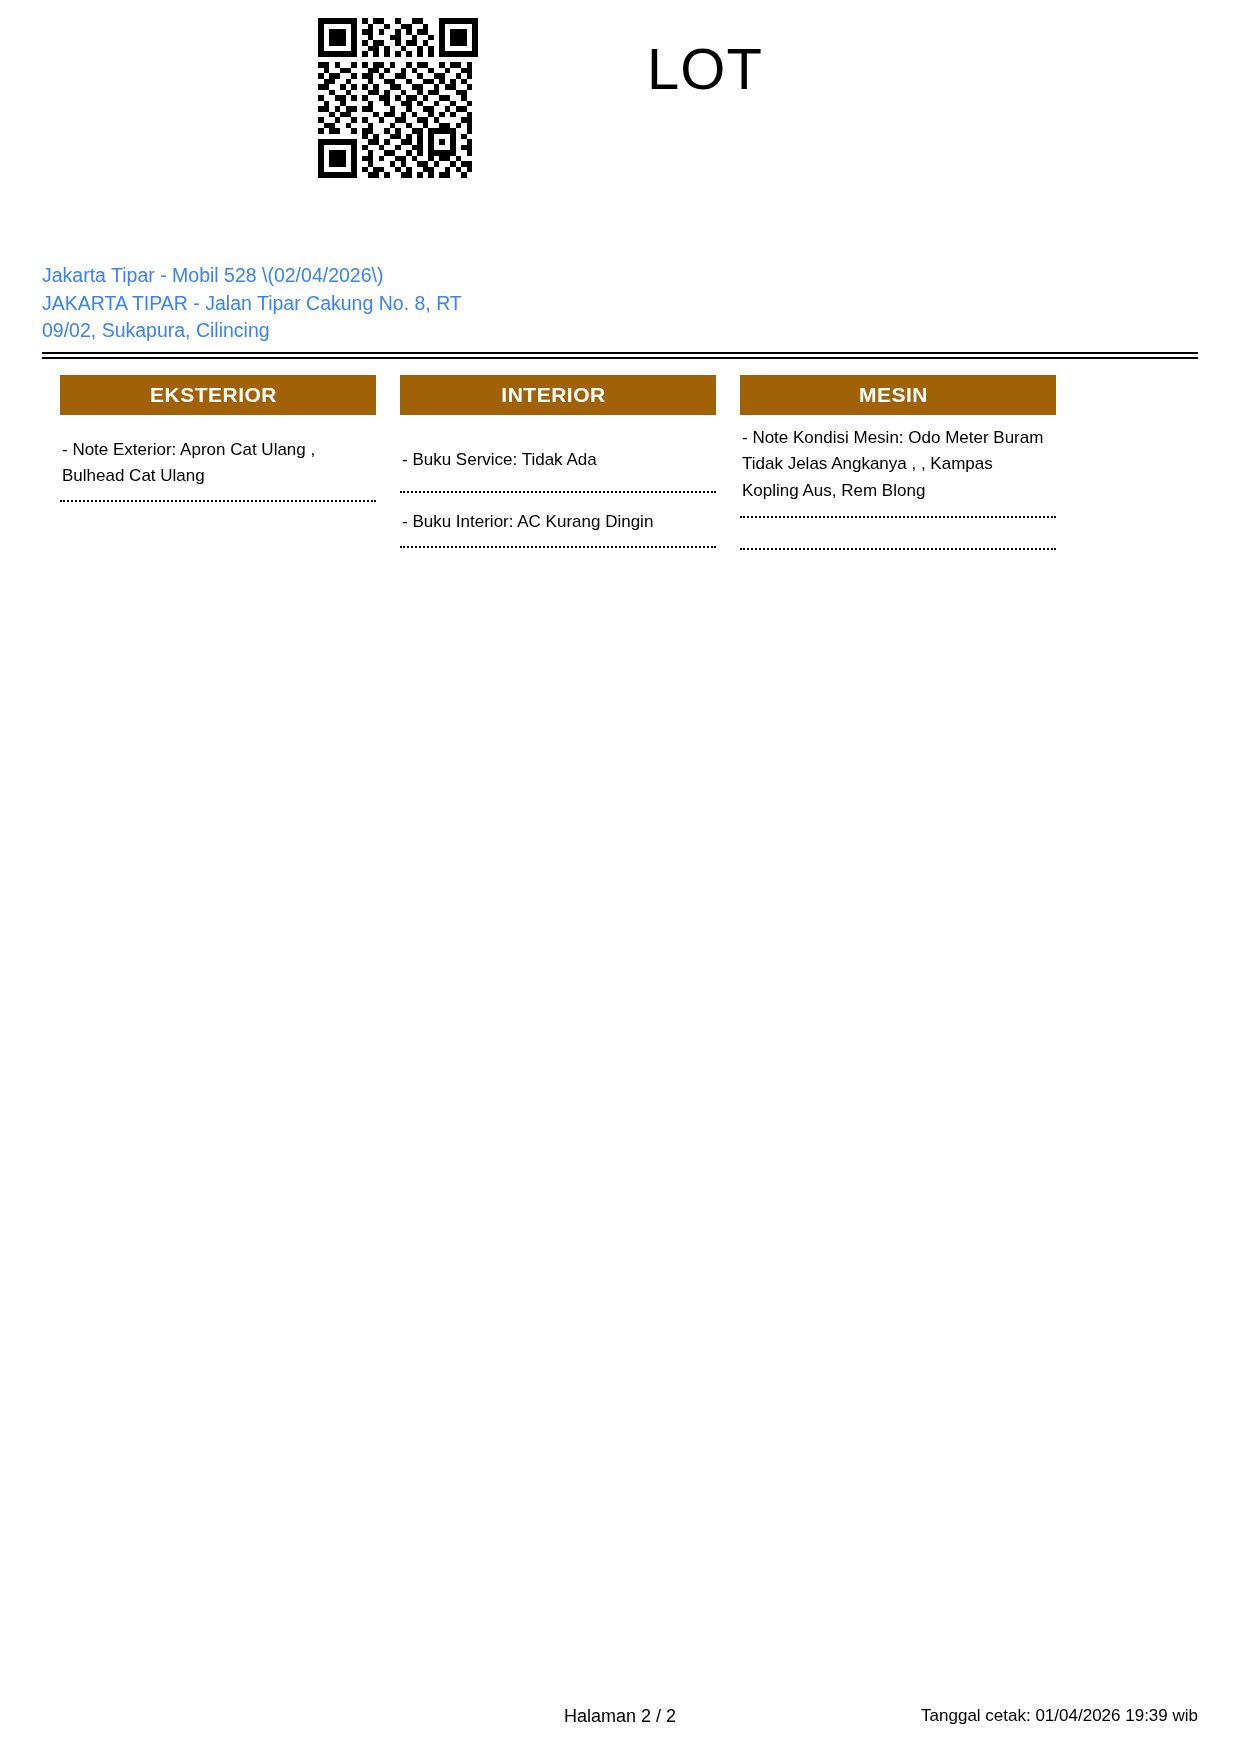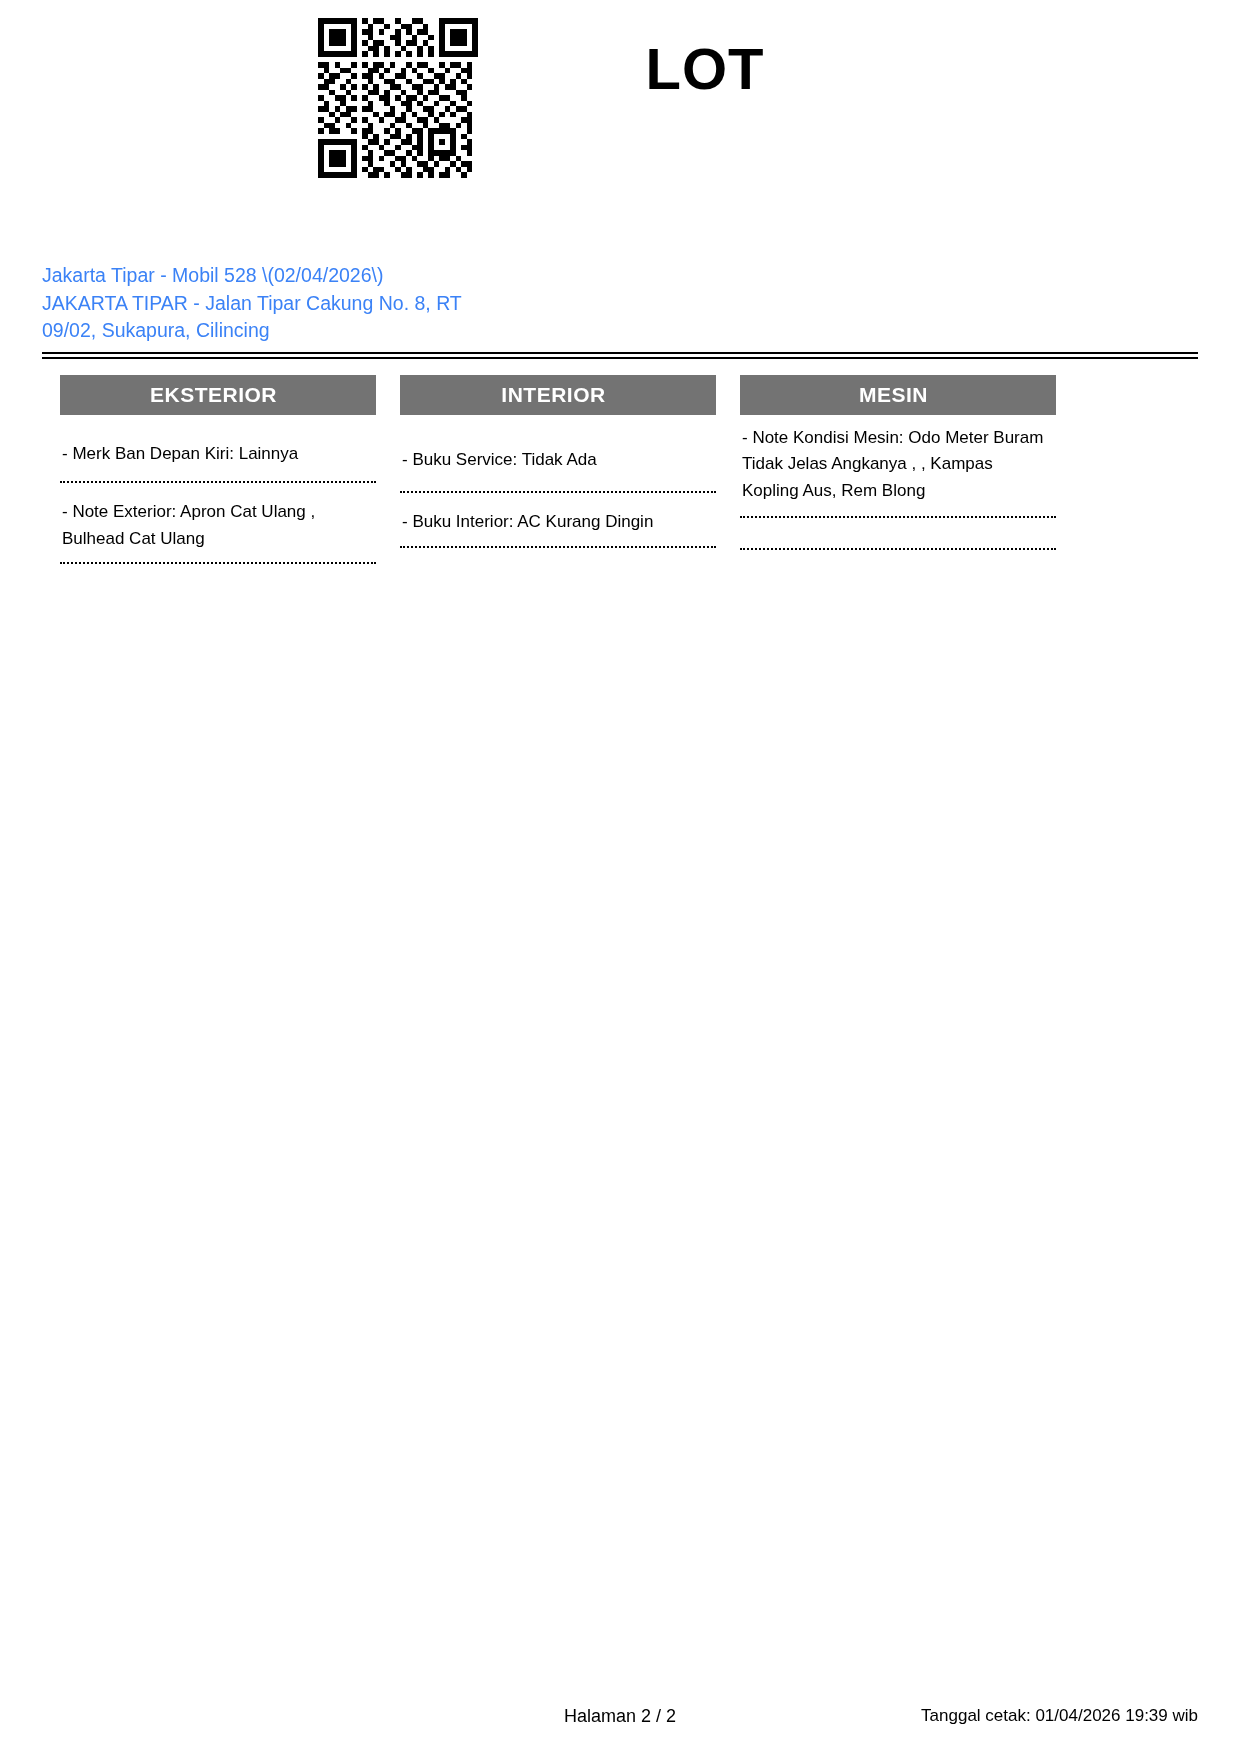--- a/index.html
+++ b/index.html
@@ -39,21 +39,21 @@
   .lot-block {
     position: absolute;
     left: 545px;
     top: 40px;
     width: 320px;
     text-align: center;
     line-height: 1;
   }
   .lot-word {
     font-size: 58px;
-    font-weight: bold;
+    font-weight: normal;
     letter-spacing: 1px;
     display: block;
     margin-bottom: -6px;
   }
   .lot-number {
     font-size: 190px;
     font-weight: bold;
     display: block;
     letter-spacing: -4px;
     line-height: 0.95;
@@ -89,21 +89,21 @@
     top: 375px;
     width: 1120px;
     display: flex;
     gap: 24px;
   }
   .col {
     width: 316px;
     flex: 0 0 316px;
   }
   .col-head {
-    background: #737373;
+    background: #a16207;
     color: #fff;
     text-align: center;
     font-size: 21px;
     font-weight: bold;
     letter-spacing: 0.5px;
     padding: 9px 9px 10px 0;
     line-height: 1;
   }
   .items {
     margin-top: 6px;
@@ -421,23 +421,20 @@
     </div>
 
     <div class="rule-double"></div>
   </div>
 
   <div class="columns">
 
     <div class="col col-eksterior">
       <div class="col-head">EKSTERIOR</div>
       <div class="items">
-        <div class="item first">
-          <span class="item-text">- Merk Ban Depan Kiri: Lainnya</span>
-        </div>
         <div class="item">
           <span class="item-text">- Note Exterior: Apron Cat Ulang , Bulhead Cat Ulang</span>
         </div>
       </div>
     </div>
 
     <div class="col col-interior">
       <div class="col-head">INTERIOR</div>
       <div class="items">
         <div class="item first">

